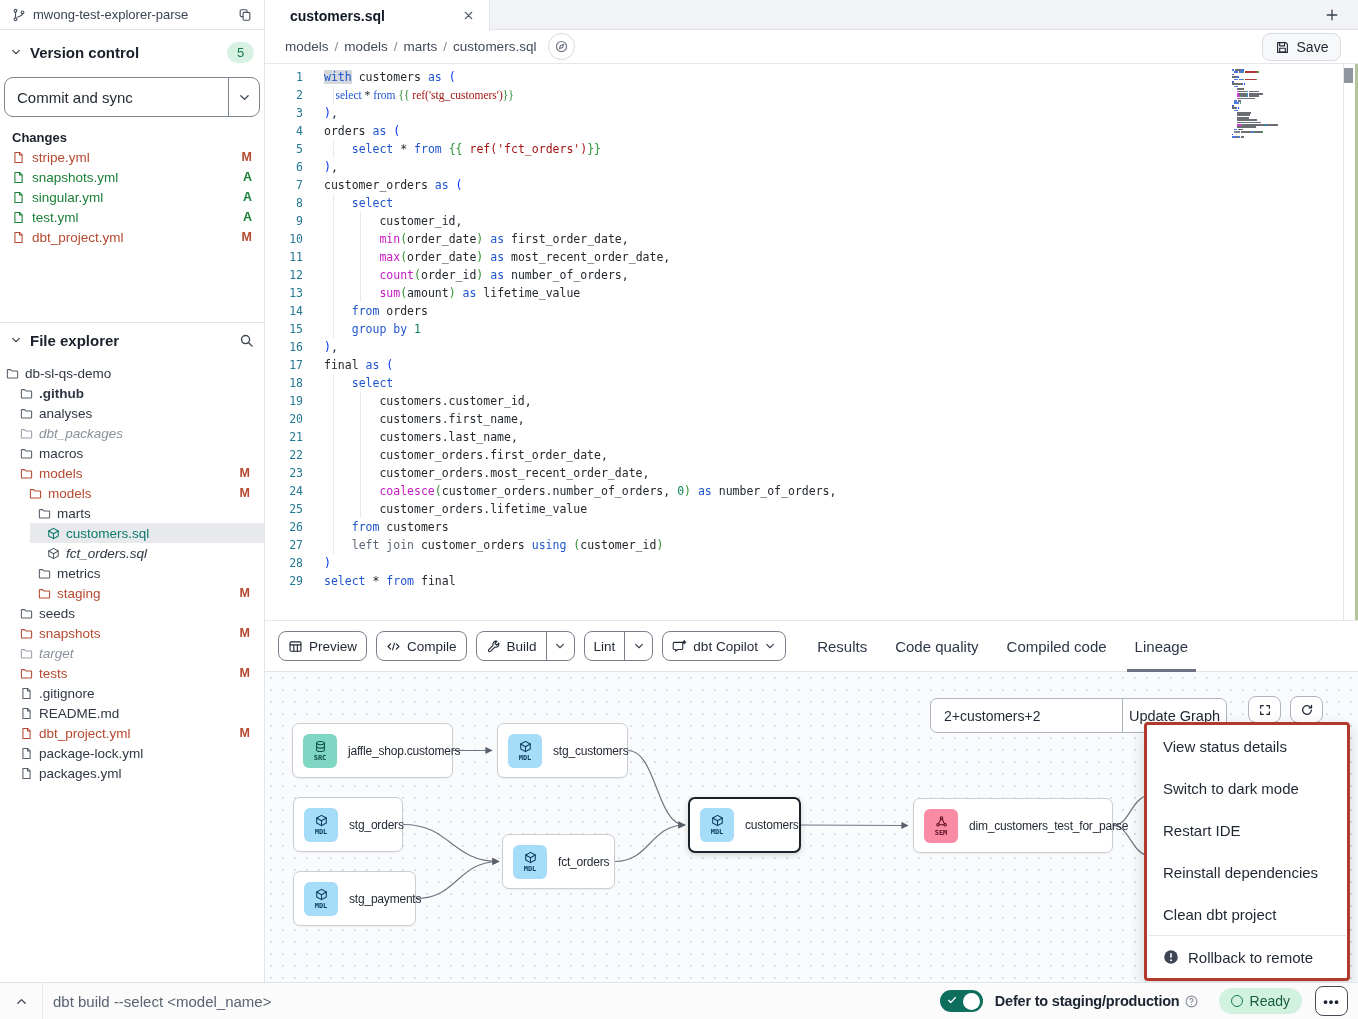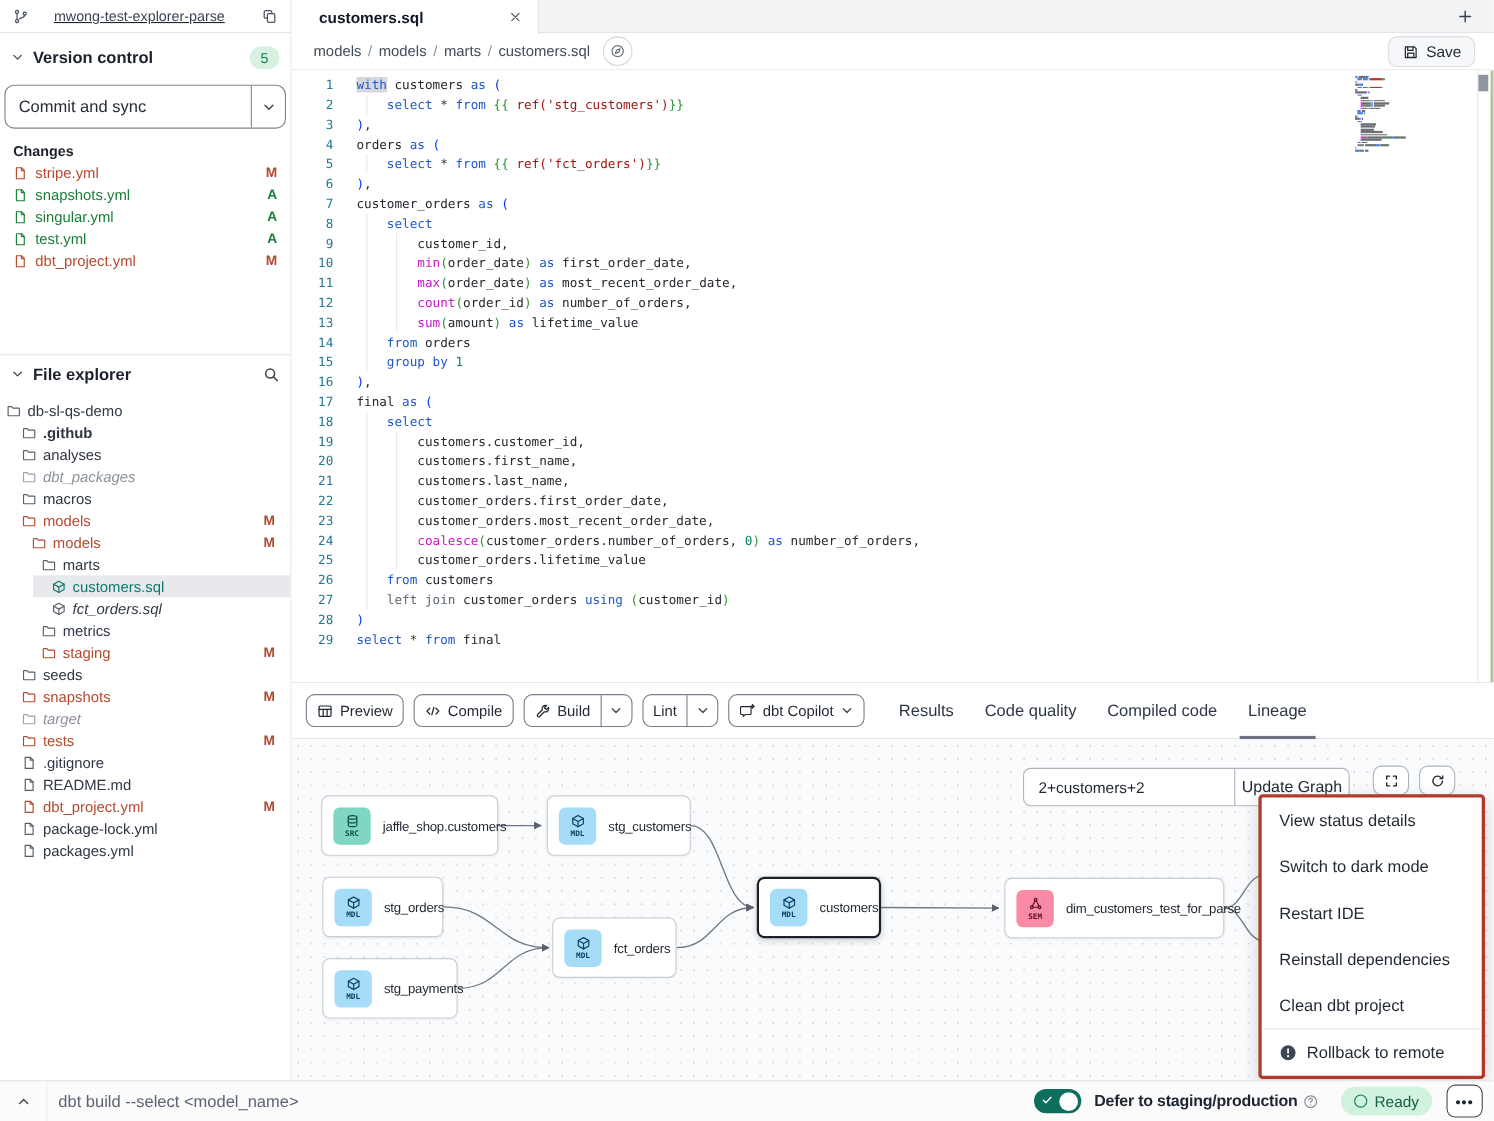--- a/index.html
+++ b/index.html
@@ -2,21 +2,21 @@
 <html><head>
 <meta charset="utf-8">
 <style>
 *{margin:0;padding:0;box-sizing:border-box;}
 html,body{width:1358px;height:1019px;overflow:hidden;}
 body{font-family:"Liberation Sans",sans-serif;color:#1f2733;background:#fff;}
 #app{position:relative;width:1358px;height:1019px;}
 svg{display:block;}
 
 #sidebar{position:absolute;left:0;top:0;width:265px;height:982px;background:#fff;border-right:1px solid #e1e4e8;}
-.sb-top{height:30px;display:flex;align-items:center;padding:0 12px;border-bottom:1px solid #e1e4e8;gap:23px;text-decoration:underline;}
+.sb-top{height:30px;display:flex;align-items:center;padding:0 12px;border-bottom:1px solid #e1e4e8;gap:7px;}
 .sb-top .bname{font-size:13px;color:#3a4454;flex:1;white-space:nowrap;overflow:hidden;}
 .sec-head{display:flex;align-items:center;gap:8px;padding:0 10px;height:30px;margin-top:7px;}
 .sec-head .ttl{font-weight:bold;font-size:15px;color:#1a202c;flex:1;}
 .badge{background:#d7f2e2;color:#197a4b;font-size:13px;min-width:27px;height:21px;border-radius:11px;display:flex;align-items:center;justify-content:center;}
 .commit{margin:10px 4px 0 4px;height:40px;border:1px solid #7d8590;border-radius:9px;display:flex;background:#fff;overflow:hidden;}
 .commit .main{flex:1;display:flex;align-items:center;padding-left:12px;font-size:15px;color:#242b35;}
 .commit .chev{width:31px;border-left:1px solid #7d8590;display:flex;align-items:center;justify-content:center;}
 .chg-label{font-weight:bold;font-size:13px;color:#1a202c;padding:0 12px;margin-top:13px;}
 #changes{margin-top:2px;}
 .chg-row{display:flex;align-items:center;height:20px;padding:0 12px;gap:7px;font-size:13.5px;}
@@ -506,21 +506,21 @@
         <div class="gut" style="top: 400px;">23</div>
         <div class="gut" style="top: 418px;">24</div>
         <div class="gut" style="top: 436px;">25</div>
         <div class="gut" style="top: 454px;">26</div>
         <div class="gut" style="top: 472px;">27</div>
         <div class="gut" style="top: 490px;">28</div>
         <div class="gut" style="top: 508px;">29</div>
       </div>
     <div id="codelines">
         <div class="codeline" style="top: 4px; left: 59px;"><span class="tk-kh">with</span><span class="tk-t"> customers </span><span class="tk-k">as</span><span class="tk-t"> </span><span class="tk-b1">(</span></div>
-        <div class="codeline" style="top: 22px; left: 59px;"><span class="tk-t">    </span><span class="tk-k">select</span><span class="tk-t"> * </span><span class="tk-k">from</span><span class="tk-t"> </span><span class="tk-j">{{</span><span class="tk-t"> </span><span class="tk-r">ref('stg_customers')</span><span class="tk-j">}}</span></div>
+        <div class="codeline" style="top: 22px; left: 59px; font-family: Liberation Serif, serif;"><span class="tk-t">    </span><span class="tk-k">select</span><span class="tk-t"> * </span><span class="tk-k">from</span><span class="tk-t"> </span><span class="tk-j">{{</span><span class="tk-t"> </span><span class="tk-r">ref('stg_customers')</span><span class="tk-j">}}</span></div>
         <div class="codeline" style="top: 40px; left: 59px;"><span class="tk-b1">)</span><span class="tk-t">,</span></div>
         <div class="codeline" style="top: 58px; left: 59px;"><span class="tk-t">orders </span><span class="tk-k">as</span><span class="tk-t"> </span><span class="tk-b1">(</span></div>
         <div class="codeline" style="top: 76px; left: 59px;"><span class="tk-t">    </span><span class="tk-k">select</span><span class="tk-t"> * </span><span class="tk-k">from</span><span class="tk-t"> </span><span class="tk-j">{{</span><span class="tk-t"> </span><span class="tk-r">ref('fct_orders')</span><span class="tk-j">}}</span></div>
         <div class="codeline" style="top: 94px; left: 59px;"><span class="tk-b1">)</span><span class="tk-t">,</span></div>
         <div class="codeline" style="top: 112px; left: 59px;"><span class="tk-t">customer_orders </span><span class="tk-k">as</span><span class="tk-t"> </span><span class="tk-b1">(</span></div>
         <div class="codeline" style="top: 130px; left: 59px;"><span class="tk-t">    </span><span class="tk-k">select</span></div>
         <div class="codeline" style="top: 148px; left: 59px;"><span class="tk-t">        customer_id,</span></div>
         <div class="codeline" style="top: 166px; left: 59px;"><span class="tk-t">        </span><span class="tk-f">min</span><span class="tk-b2">(</span><span class="tk-t">order_date</span><span class="tk-b2">)</span><span class="tk-t"> </span><span class="tk-k">as</span><span class="tk-t"> first_order_date,</span></div>
         <div class="codeline" style="top: 184px; left: 59px;"><span class="tk-t">        </span><span class="tk-f">max</span><span class="tk-b2">(</span><span class="tk-t">order_date</span><span class="tk-b2">)</span><span class="tk-t"> </span><span class="tk-k">as</span><span class="tk-t"> most_recent_order_date,</span></div>
         <div class="codeline" style="top: 202px; left: 59px;"><span class="tk-t">        </span><span class="tk-f">count</span><span class="tk-b2">(</span><span class="tk-t">order_id</span><span class="tk-b2">)</span><span class="tk-t"> </span><span class="tk-k">as</span><span class="tk-t"> number_of_orders,</span></div>

